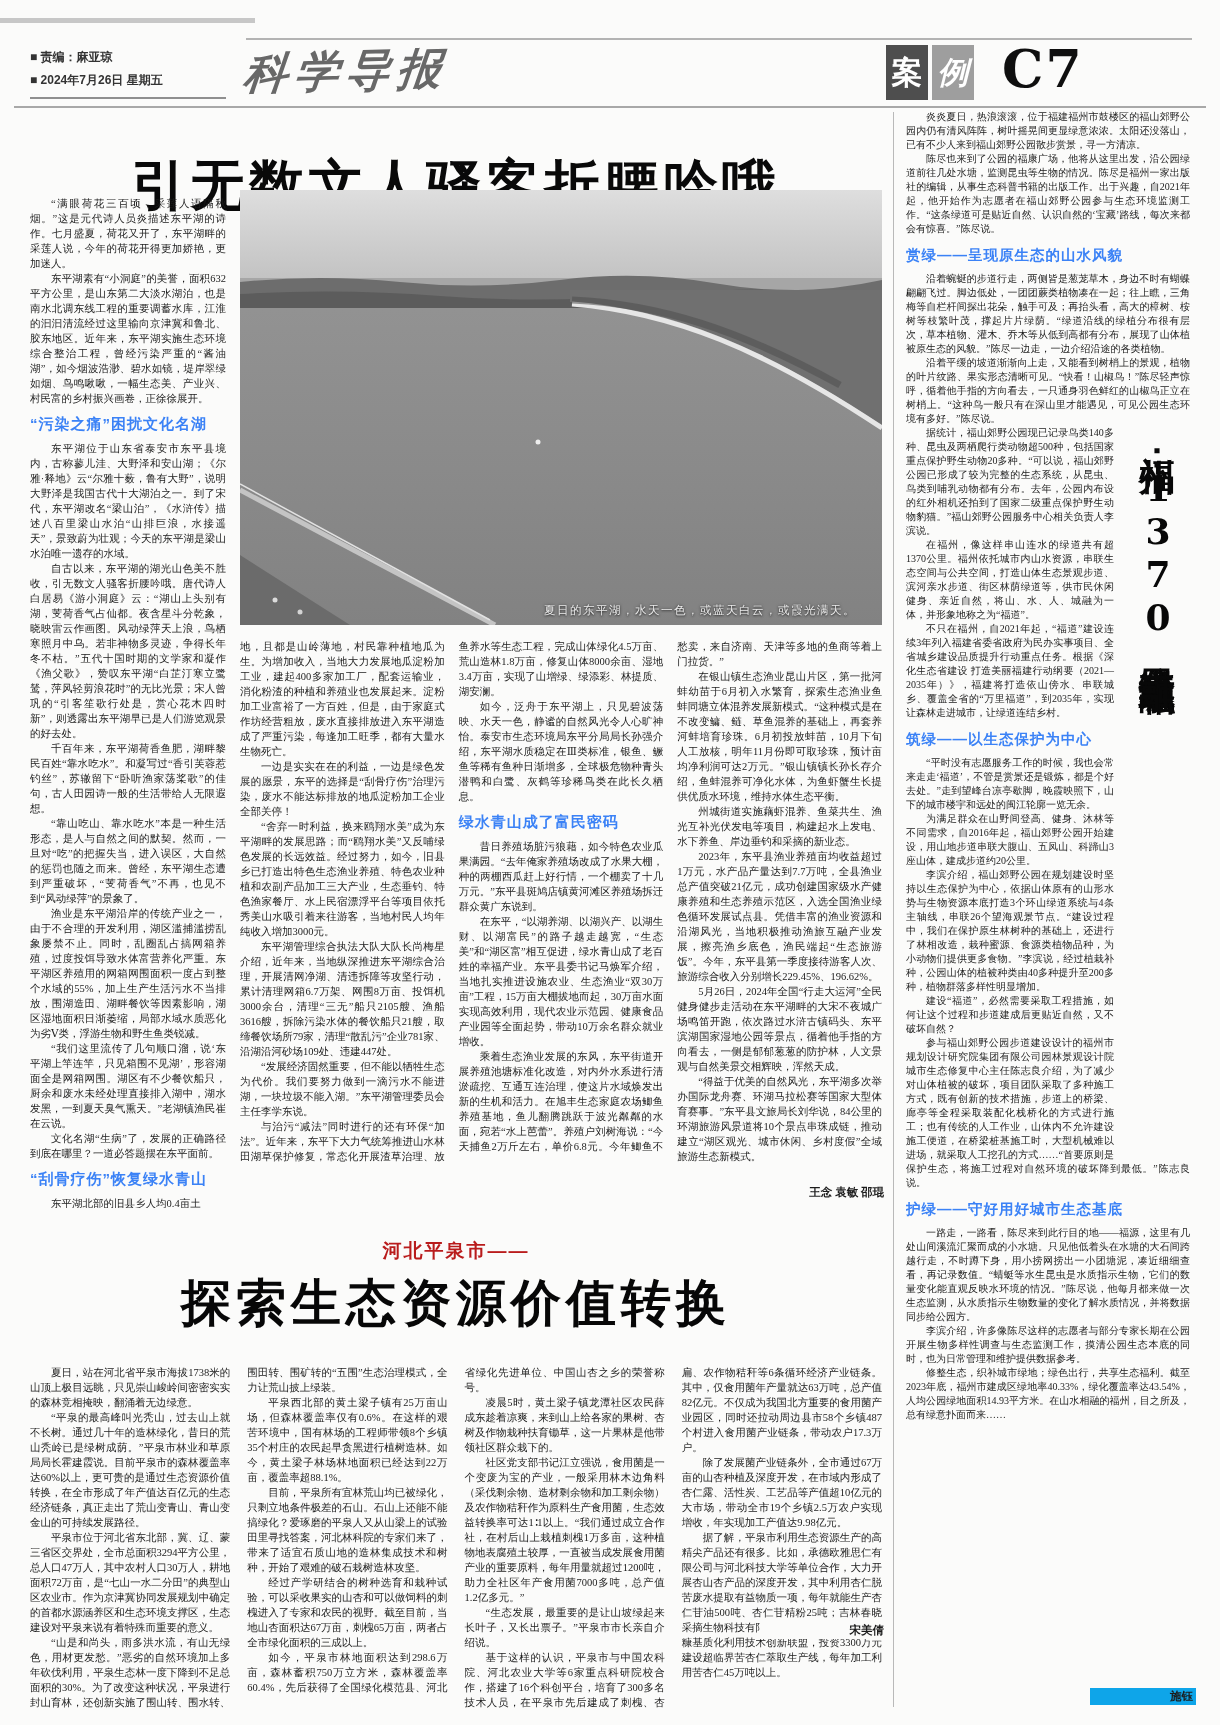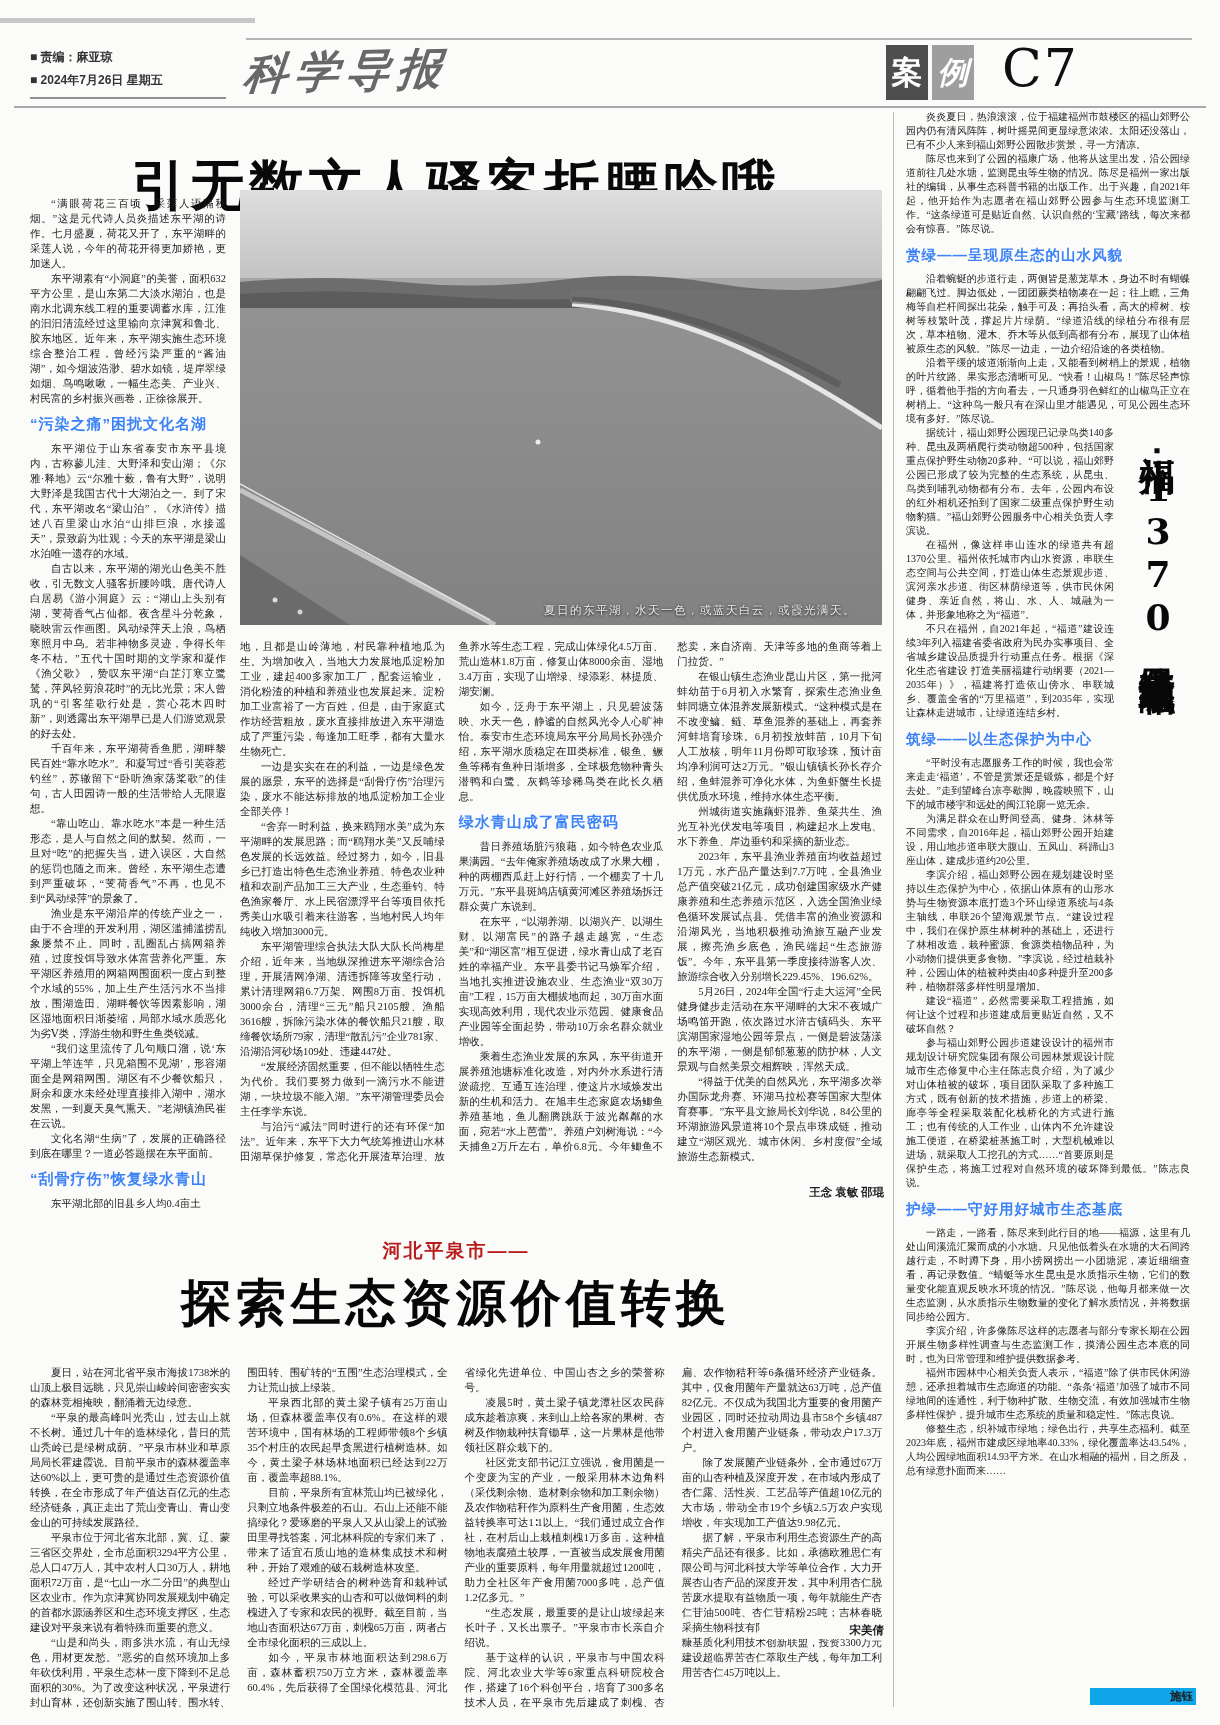--- a/index.html
+++ b/index.html
@@ -9,21 +9,21 @@
   .scan-strip{top:18px;left:0;width:255px;height:5px;background:#c7c7c7;}
   .top-rule{top:38px;left:246px;right:28px;height:2px;background:#b3b3b3;}
   .header-rule{top:106px;left:14px;right:14px;height:2px;background:#a8a8a8;}
   .hdr-left{top:46px;left:30px;width:200px;font-family:"Liberation Sans",sans-serif;font-size:12px;font-weight:bold;color:#333;line-height:23px;}
   .hdr-underline{top:97px;left:30px;width:196px;height:2px;background:#8f8f8f;}
   .masthead{top:42px;left:244px;font-family:"DejaVu Serif",serif;font-style:italic;font-weight:bold;font-size:44px;color:#686868;letter-spacing:7px;transform:skewX(-7deg) rotate(-1.5deg);}
   .tagboxes{top:45px;left:886px;display:flex;gap:4px;}
   .tagbox{width:42px;height:55px;display:flex;align-items:center;justify-content:center;color:#fff;font-family:"Liberation Sans",sans-serif;font-weight:bold;font-size:31px;}
   .tagbox.b1{background:#4e4e4e;}
   .tagbox.b2{background:#9e9e9e;font-family:"DejaVu Serif",serif;font-style:italic;}
-  .page-no{top:38px;left:1002px;font-family:"DejaVu Serif",serif;font-weight:normal;font-size:52px;color:#0f0f0f;letter-spacing:2px;}
+  .page-no{top:38px;left:1002px;font-family:"DejaVu Serif",serif;font-weight:bold;font-size:52px;color:#0f0f0f;letter-spacing:2px;}
   
   .main-title{top:112px;left:30px;width:852px;text-align:center;font-family:"Liberation Sans",sans-serif;font-weight:bold;font-size:55px;letter-spacing:4px;color:#090909;}
   .col1{top:196px;left:30px;width:196px;height:1012px;overflow:hidden;}
   .main-right{top:190px;left:240px;width:642px;}
   .photo{position:relative;width:642px;height:435px;background:#8d8d8d;overflow:hidden;}
   .photo svg{display:block;}
   .caption{position:absolute;right:26px;bottom:7px;color:#ececec;font-size:11.5px;letter-spacing:1.5px;text-shadow:0 0 3px #444,0 1px 2px #333;font-family:"Liberation Sans",sans-serif;}
   .flow{margin-top:14px;height:566px;column-count:3;column-gap:14px;overflow:hidden;position:relative;}
   .main-byline{top:1184px;left:700px;width:180px;text-align:right;font-weight:bold;font-size:11.5px;background:#fbfbfa;padding:1px 4px;}
   
@@ -118,21 +118,21 @@
       <p class="para">“发展经济固然重要，但不能以牺牲生态为代价。我们要努力做到一滴污水不能进湖，一块垃圾不能入湖。”东平湖管理委员会主任李学东说。</p>
       <p class="para">与治污“减法”同时进行的还有环保“加法”。近年来，东平下大力气统筹推进山水林田湖草保护修复，常态化开展渣草治理、放鱼养水等生态工程，完成山体绿化4.5万亩、荒山造林1.8万亩，修复山体8000余亩、湿地3.4万亩，实现了山增绿、绿添彩、林提质、湖安澜。</p>
       <p class="para">如今，泛舟于东平湖上，只见碧波荡映、水天一色，静谧的自然风光令人心旷神怡。泰安市生态环境局东平分局局长孙强介绍，东平湖水质稳定在Ⅲ类标准，银鱼、鳜鱼等稀有鱼种日渐增多，全球极危物种青头潜鸭和白鹭、灰鹤等珍稀鸟类在此长久栖息。</p>
       <h3 class="subhead">绿水青山成了富民密码</h3>
       <p class="para">昔日养殖场脏污狼藉，如今特色农业瓜果满园。“去年俺家养殖场改成了水果大棚，种的两棚西瓜赶上好行情，一个棚卖了十几万元。”东平县斑鸠店镇黄河滩区养殖场拆迁群众黄广东说到。</p>
       <p class="para">在东平，“以湖养湖、以湖兴产、以湖生财、以湖富民”的路子越走越宽，“生态美”和“湖区富”相互促进，绿水青山成了老百姓的幸福产业。东平县委书记马焕军介绍，当地扎实推进设施农业、生态渔业“双30万亩”工程，15万亩大棚拔地而起，30万亩水面实现高效利用，现代农业示范园、健康食品产业园等全面起势，带动10万余名群众就业增收。</p>
       <p class="para">乘着生态渔业发展的东风，东平街道开展养殖池塘标准化改造，对内外水系进行清淤疏挖、互通互连治理，使这片水域焕发出新的生机和活力。在旭丰生态家庭农场鲫鱼养殖基地，鱼儿翻腾跳跃于波光粼粼的水面，宛若“水上芭蕾”。养殖户刘树海说：“今天捕鱼2万斤左右，单价6.8元。今年鲫鱼不愁卖，来自济南、天津等多地的鱼商等着上门拉货。”</p>
       <p class="para">在银山镇生态渔业昆山片区，第一批河蚌幼苗于6月初入水繁育，探索生态渔业鱼蚌同塘立体混养发展新模式。“这种模式是在不改变鳙、鲢、草鱼混养的基础上，再套养河蚌培育珍珠。6月初投放蚌苗，10月下旬人工放核，明年11月份即可取珍珠，预计亩均净利润可达2万元。”银山镇镇长孙长存介绍，鱼蚌混养可净化水体，为鱼虾蟹生长提供优质水环境，维持水体生态平衡。</p>
       <p class="para">州城街道实施藕虾混养、鱼菜共生、渔光互补光伏发电等项目，构建起水上发电、水下养鱼、岸边垂钓和采摘的新业态。</p>
       <p class="para">2023年，东平县渔业养殖亩均收益超过1万元，水产品产量达到7.7万吨，全县渔业总产值突破21亿元，成功创建国家级水产健康养殖和生态养殖示范区，入选全国渔业绿色循环发展试点县。凭借丰富的渔业资源和沿湖风光，当地积极推动渔旅互融产业发展，擦亮渔乡底色，渔民端起“生态旅游饭”。今年，东平县第一季度接待游客人次、旅游综合收入分别增长229.45%、196.62%。</p>
-      <p class="para">5月26日，2024年全国“行走大运河”全民健身健步走活动在东平湖畔的大宋不夜城广场鸣笛开跑，依次路过水浒古镇码头、东平滨湖国家湿地公园等景点，一侧是碧波荡漾的东平湖，一侧是郁郁葱葱的防护林，人文景观与自然美景交相辉映，浑然天成。</p>
+      <p class="para">5月26日，2024年全国“行走大运河”全民健身健步走活动在东平湖畔的大宋不夜城广场鸣笛开跑，依次路过水浒古镇码头、东平滨湖国家湿地公园等景点，循着他手指的方向看去，一侧是郁郁葱葱的防护林，人文景观与自然美景交相辉映，浑然天成。</p>
       <p class="para">“得益于优美的自然风光，东平湖多次举办国际龙舟赛、环湖马拉松赛等国家大型体育赛事。”东平县文旅局长刘华说，84公里的环湖旅游风景道将10个景点串珠成链，推动建立“湖区观光、城市休闲、乡村度假”全域旅游生态新模式。</p>
     </div>
 </div>
 <div class="abs main-byline">王念 袁敏 邵琨</div>
 
 <div class="abs v-divider"></div>
 
 <div class="abs right-article">
   <div>
       <p class="para">炎炎夏日，热浪滚滚，位于福建福州市鼓楼区的福山郊野公园内仍有清风阵阵，树叶摇晃间更显绿意浓浓。太阳还没落山，已有不少人来到福山郊野公园散步赏景，寻一方清凉。</p>
@@ -151,21 +151,20 @@
         <p class="para">不只在福州，自2021年起，“福道”建设连续3年列入福建省委省政府为民办实事项目、全省城乡建设品质提升行动重点任务。根据《深化生态省建设 打造美丽福建行动纲要（2021—2035年）》，福建将打造依山傍水、串联城乡、覆盖全省的“万里福道”，到2035年，实现让森林走进城市，让绿道连结乡村。</p>
         <h3 class="subhead">筑绿——以生态保护为中心</h3>
         <p class="para">“平时没有志愿服务工作的时候，我也会常来走走‘福道’，不管是赏景还是锻炼，都是个好去处。”走到望峰台凉亭歇脚，晚霞映照下，山下的城市楼宇和远处的闽江轮廓一览无余。</p>
         <p class="para">为满足群众在山野间登高、健身、沐林等不同需求，自2016年起，福山郊野公园开始建设，用山地步道串联大腹山、五凤山、科蹄山3座山体，建成步道约20公里。</p>
         <p class="para">李滨介绍，福山郊野公园在规划建设时坚持以生态保护为中心，依据山体原有的山形水势与生物资源本底打造3个环山绿道系统与4条主轴线，串联26个望海观景节点。“建设过程中，我们在保护原生林树种的基础上，还进行了林相改造，栽种蜜源、食源类植物品种，为小动物们提供更多食物。”李滨说，经过植栽补种，公园山体的植被种类由40多种提升至200多种，植物群落多样性明显增加。</p>
         <p class="para">建设“福道”，必然需要采取工程措施，如何让这个过程和步道建成后更贴近自然，又不破坏自然？</p>
         <p class="para">参与福山郊野公园步道建设设计的福州市规划设计研究院集团有限公司园林景观设计院城市生态修复中心主任陈志良介绍，为了减少对山体植被的破坏，项目团队采取了多种施工方式，既有创新的技术措施，步道上的桥梁、廊亭等全程采取装配化栈桥化的方式进行施工；也有传统的人工作业，山体内不允许建设施工便道，在桥梁桩基施工时，大型机械难以进场，就采取人工挖孔的方式……“首要原则是保护生态，将施工过程对自然环境的破坏降到最低。”陈志良说。</p>
         <h3 class="subhead">护绿——守好用好城市生态基底</h3>
         <p class="para">一路走，一路看，陈尽来到此行目的地——福源，这里有几处山间溪流汇聚而成的小水塘。只见他低着头在水塘的大石间跨越行走，不时蹲下身，用小捞网捞出一小团塘泥，凑近细细查看，再记录数值。“蜻蜓等水生昆虫是水质指示生物，它们的数量变化能直观反映水环境的情况。”陈尽说，他每月都来做一次生态监测，从水质指示生物数量的变化了解水质情况，并将数据同步给公园方。</p>
         <p class="para">李滨介绍，许多像陈尽这样的志愿者与部分专家长期在公园开展生物多样性调查与生态监测工作，摸清公园生态本底的同时，也为日常管理和维护提供数据参考。</p>
-        <p class="para">福州市园林中心相关负责人表示，“福道”除了供市民休闲游憩，还承担着城市生态廊道的功能。“条条‘福道’加强了城市不同绿地间的连通性，利于物种扩散、生物交流，有效加强城市生物多样性保护，提升城市生态系统的质量和稳定性。”陈志良说。</p>
         <p class="para">修整生态，织补城市绿地；绿色出行，共享生态福利。截至2023年底，福州市建成区绿地率40.33%，绿化覆盖率达43.54%，人均公园绿地面积14.93平方米。在山水相融的福州，目之所及，总有绿意扑面而来……</p>
       </div>
   </div>
 </div>
 <div class="abs right-byline">施钰</div>
 
 <div class="abs bottom-article">
   <div class="kicker">河北平泉市——</div>
   <div class="big-title">探索生态资源价值转换</div>
   <div class="bottom-body">

